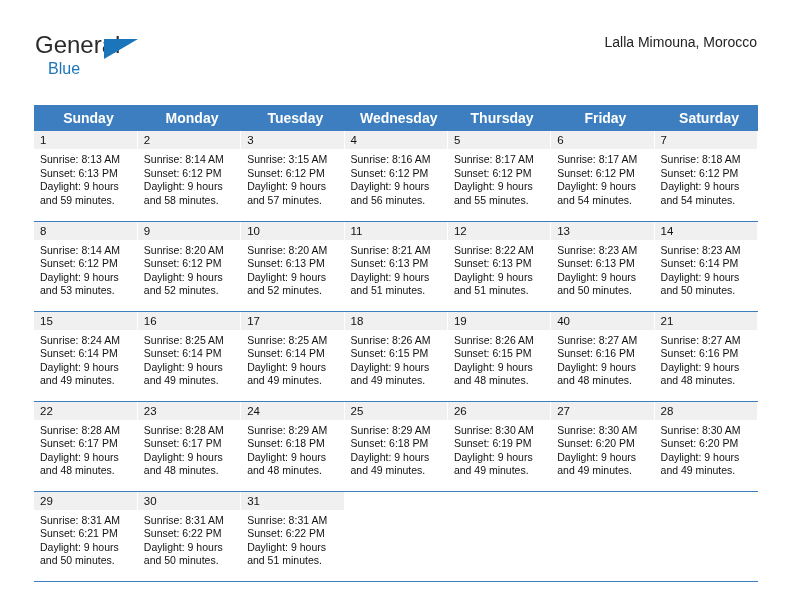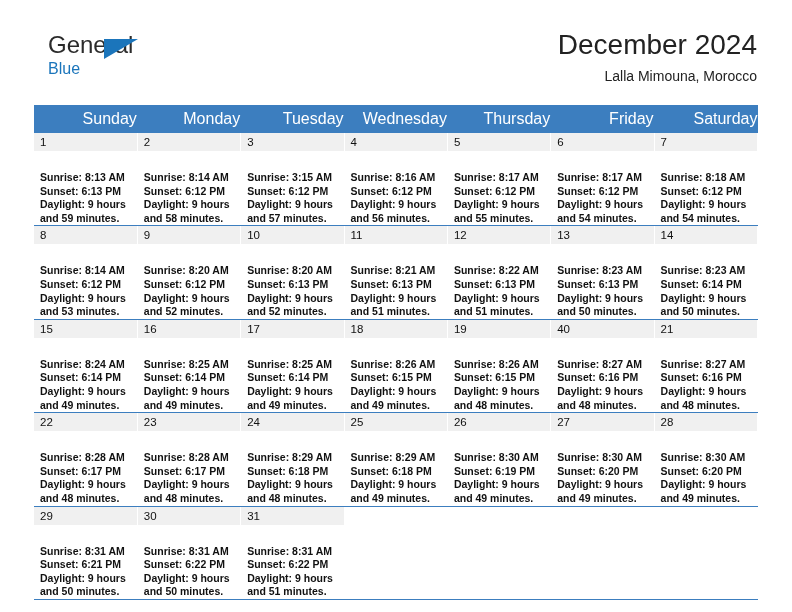--- a/index.html
+++ b/index.html
@@ -31,21 +31,21 @@
   }
   .logo {
     position: absolute;
     left: 35px;
     top: 33px;
     width: 200px;
     height: 56px;
   }
   .logo-general {
     position: absolute;
-    left: 13px;
+    left: 0;
     top: 0;
     font-size: 24px;
     letter-spacing: 0px;
     color: #2b2b2b;
     font-family: "Liberation Sans", sans-serif;
     line-height: 24px;
   }
   .logo-triangle {
     position: absolute;
     left: 69px;
@@ -89,23 +89,23 @@
     position: absolute;
     left: 34px;
     top: 105px;
     width: 724px;
     border-collapse: collapse;
     table-layout: fixed;
   }
   .calendar th {
     background: #3c7ebf;
     color: #ffffff;
-    font-size: 16px;
-    font-weight: normal;
-    text-align: right;
+    font-size: 14px;
+    font-weight: bold;
+    text-align: center;
     padding: 5px 0 5px 6px;
     height: 19px;
     box-sizing: border-box;
     border-right: 1px solid #3c7ebf;
   }
   .calendar th:last-child { border-right: none; }
 
   .calendar td {
     vertical-align: top;
     padding: 0;
@@ -129,43 +129,41 @@
     color: #111111;
     padding: 3px 0 3px 6px;
     height: 18px;
     box-sizing: border-box;
     line-height: 12px;
   }
   .daynum.empty {
     background: transparent;
   }
   .info {
-    padding: 20px 4px 0 6px;
+    padding: 4px 4px 0 6px;
     font-size: 10.5px;
     line-height: 13.6px;
     color: #111111;
-    font-weight: bold;
   }
   .info div { white-space: nowrap; }
 </style>
 </head>
 <body>
 
 <div class="page">
 
   <div class="header">
 
     <div class="logo">
       <span class="logo-general">General</span>
       <span class="logo-triangle"></span>
       <span class="logo-blue">Blue</span>
     </div>
 
     <div class="title-block">
-      <div class="title">December 2024</div>
       <div class="subtitle">Lalla Mimouna, Morocco</div>
     </div>
 
   </div>
 
   <table class="calendar">
     <thead>
       <tr>
         <th>Sunday</th>
         <th>Monday</th>

